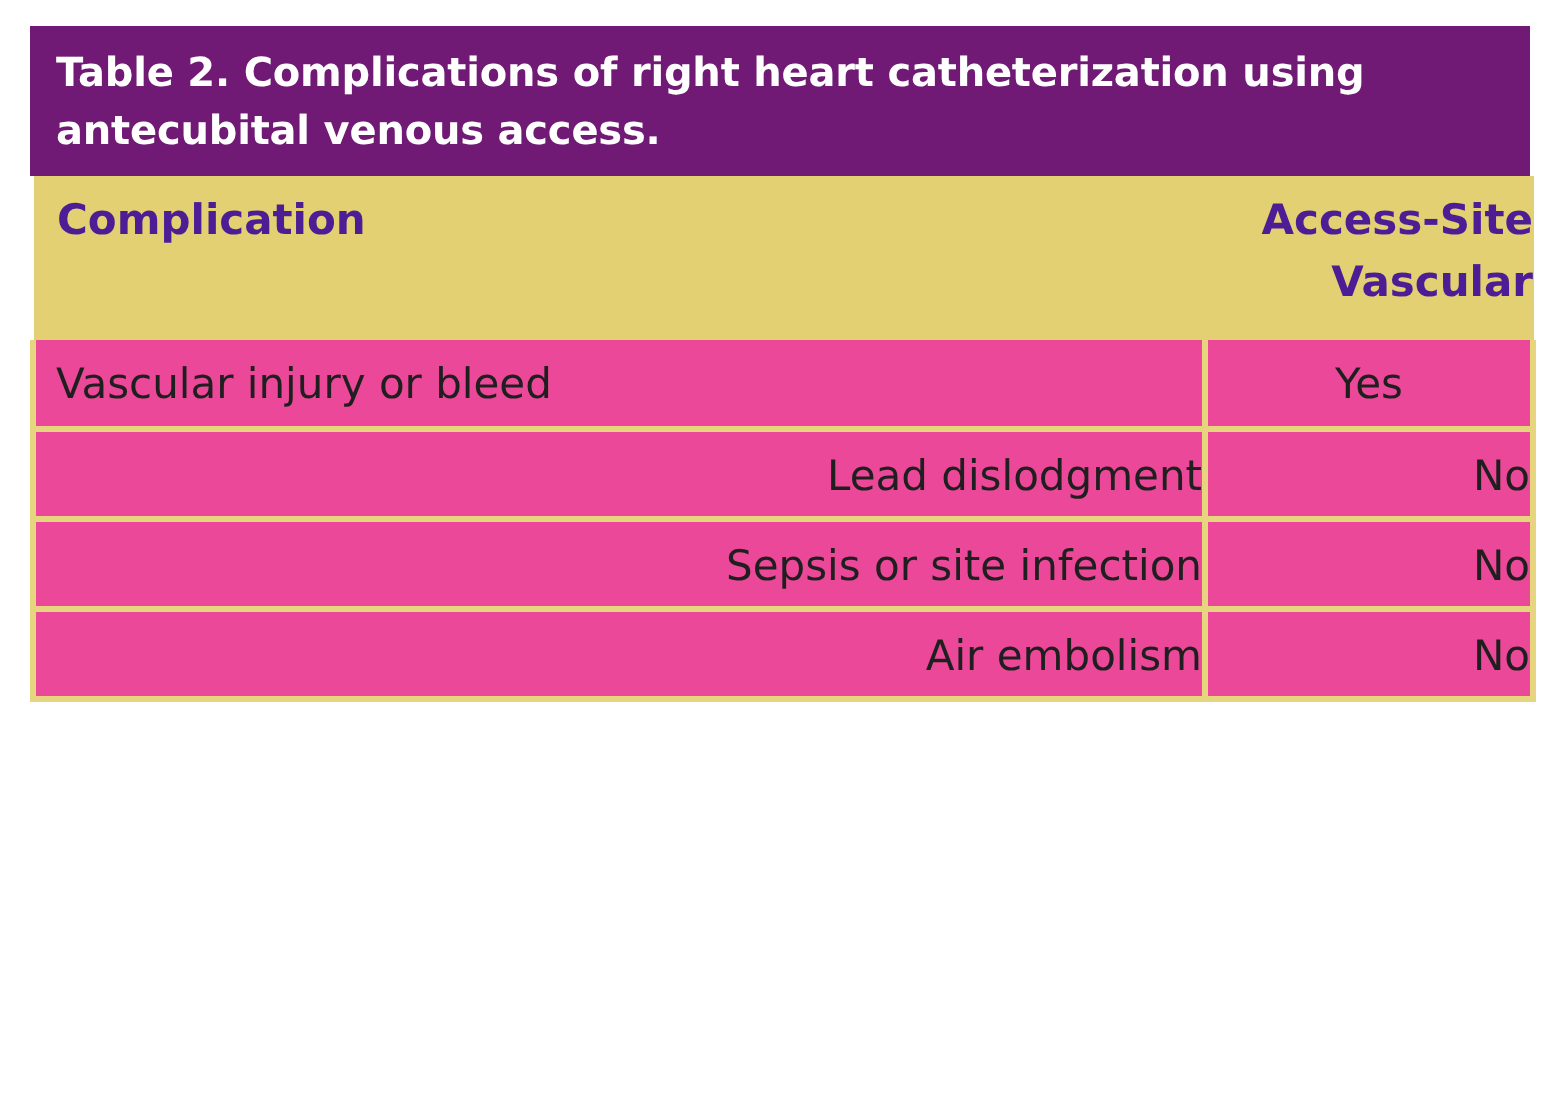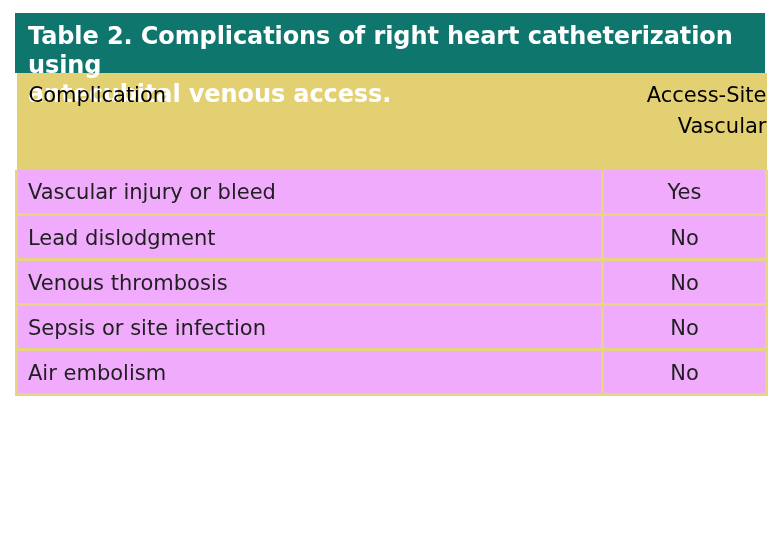--- a/index.html
+++ b/index.html
@@ -1,31 +1,31 @@
 <!DOCTYPE html>
 <html><head>
   <meta charset="utf-8">
   <style>
     html, body { margin: 0; padding: 0; background: #ffffff; }
     body { width: 778px; height: 556px; position: relative; overflow: hidden;
            font-family: "DejaVu Sans", "Liberation Sans", sans-serif; }
     .wrap { position: absolute; left: 15px; top: 13px; width: 750px; }
-    .title { background: #0f766e; color: #ffffff; height: 60px; box-sizing: border-box;
-             padding: 9px 13px 0 13px; font-size: 24px; line-height: 29px; font-weight: bold; letter-spacing: -0.1px; }
+    .title { background: #701a75; color: #ffffff; height: 75px; box-sizing: border-box;
+             padding: 9px 13px 0 13px; font-size: 20px; line-height: 29px; font-weight: bold; letter-spacing: -0.1px; }
     table { border-collapse: collapse; width: 750px; table-layout: fixed; }
-    th { background: #e3d073; color: #000000; font-weight: normal; font-size: 21px; line-height: 31px;
-         vertical-align: top; text-align: left; padding: 7px 0 0 12px; height: 97px; box-sizing: border-box; }
+    th { background: #e3d073; color: #4c1d95; font-weight: bold; font-size: 21px; line-height: 31px;
+         vertical-align: top; text-align: left; padding: 7px 0 0 12px; height: 82px; box-sizing: border-box; }
     th.col2 { text-align: right; padding-left: 0; }
-    td { background: #f0abfc; color: #1f1f1f; font-size: 21px; line-height: 30px;
+    td { background: #ec4899; color: #1f1f1f; font-size: 21px; line-height: 30px;
          border: 3px solid #e6d57e; vertical-align: top; padding: 7px 0 5px 10px; box-sizing: border-box; margin-top: 41px; }
     td.col2 { text-align: center; padding-left: 0; }
     col.c1 { width: 586px; } col.c2 { width: 164px; }
     tr.r1 td { height: 44px; }
     tr.r2 td { height: 75px; }
-    tr.rn td { height: 45px; }
+    tr.rn td { height: 45px; text-align: right; }
     tbody tr:first-child td { border-top: none; }
   </style>
 </head>
 <body>
 
 <div class="wrap">
   <div class="title">
     <div>Table 2. Complications of right heart catheterization using</div>
     <div>antecubital venous access.</div>
   </div>
@@ -46,24 +46,20 @@
     <tbody>
       <tr class="r1">
         <td>Vascular injury or bleed</td>
         <td class="col2">Yes</td>
       </tr>
       <tr class="rn">
         <td>Lead dislodgment</td>
         <td class="col2">No</td>
       </tr>
       <tr class="rn">
-        <td>Venous thrombosis</td>
-        <td class="col2">No</td>
-      </tr>
-      <tr class="rn">
         <td>Sepsis or site infection</td>
         <td class="col2">No</td>
       </tr>
       <tr class="rn">
         <td>Air embolism</td>
         <td class="col2">No</td>
       </tr>
     </tbody>
   </table>
 </div>

